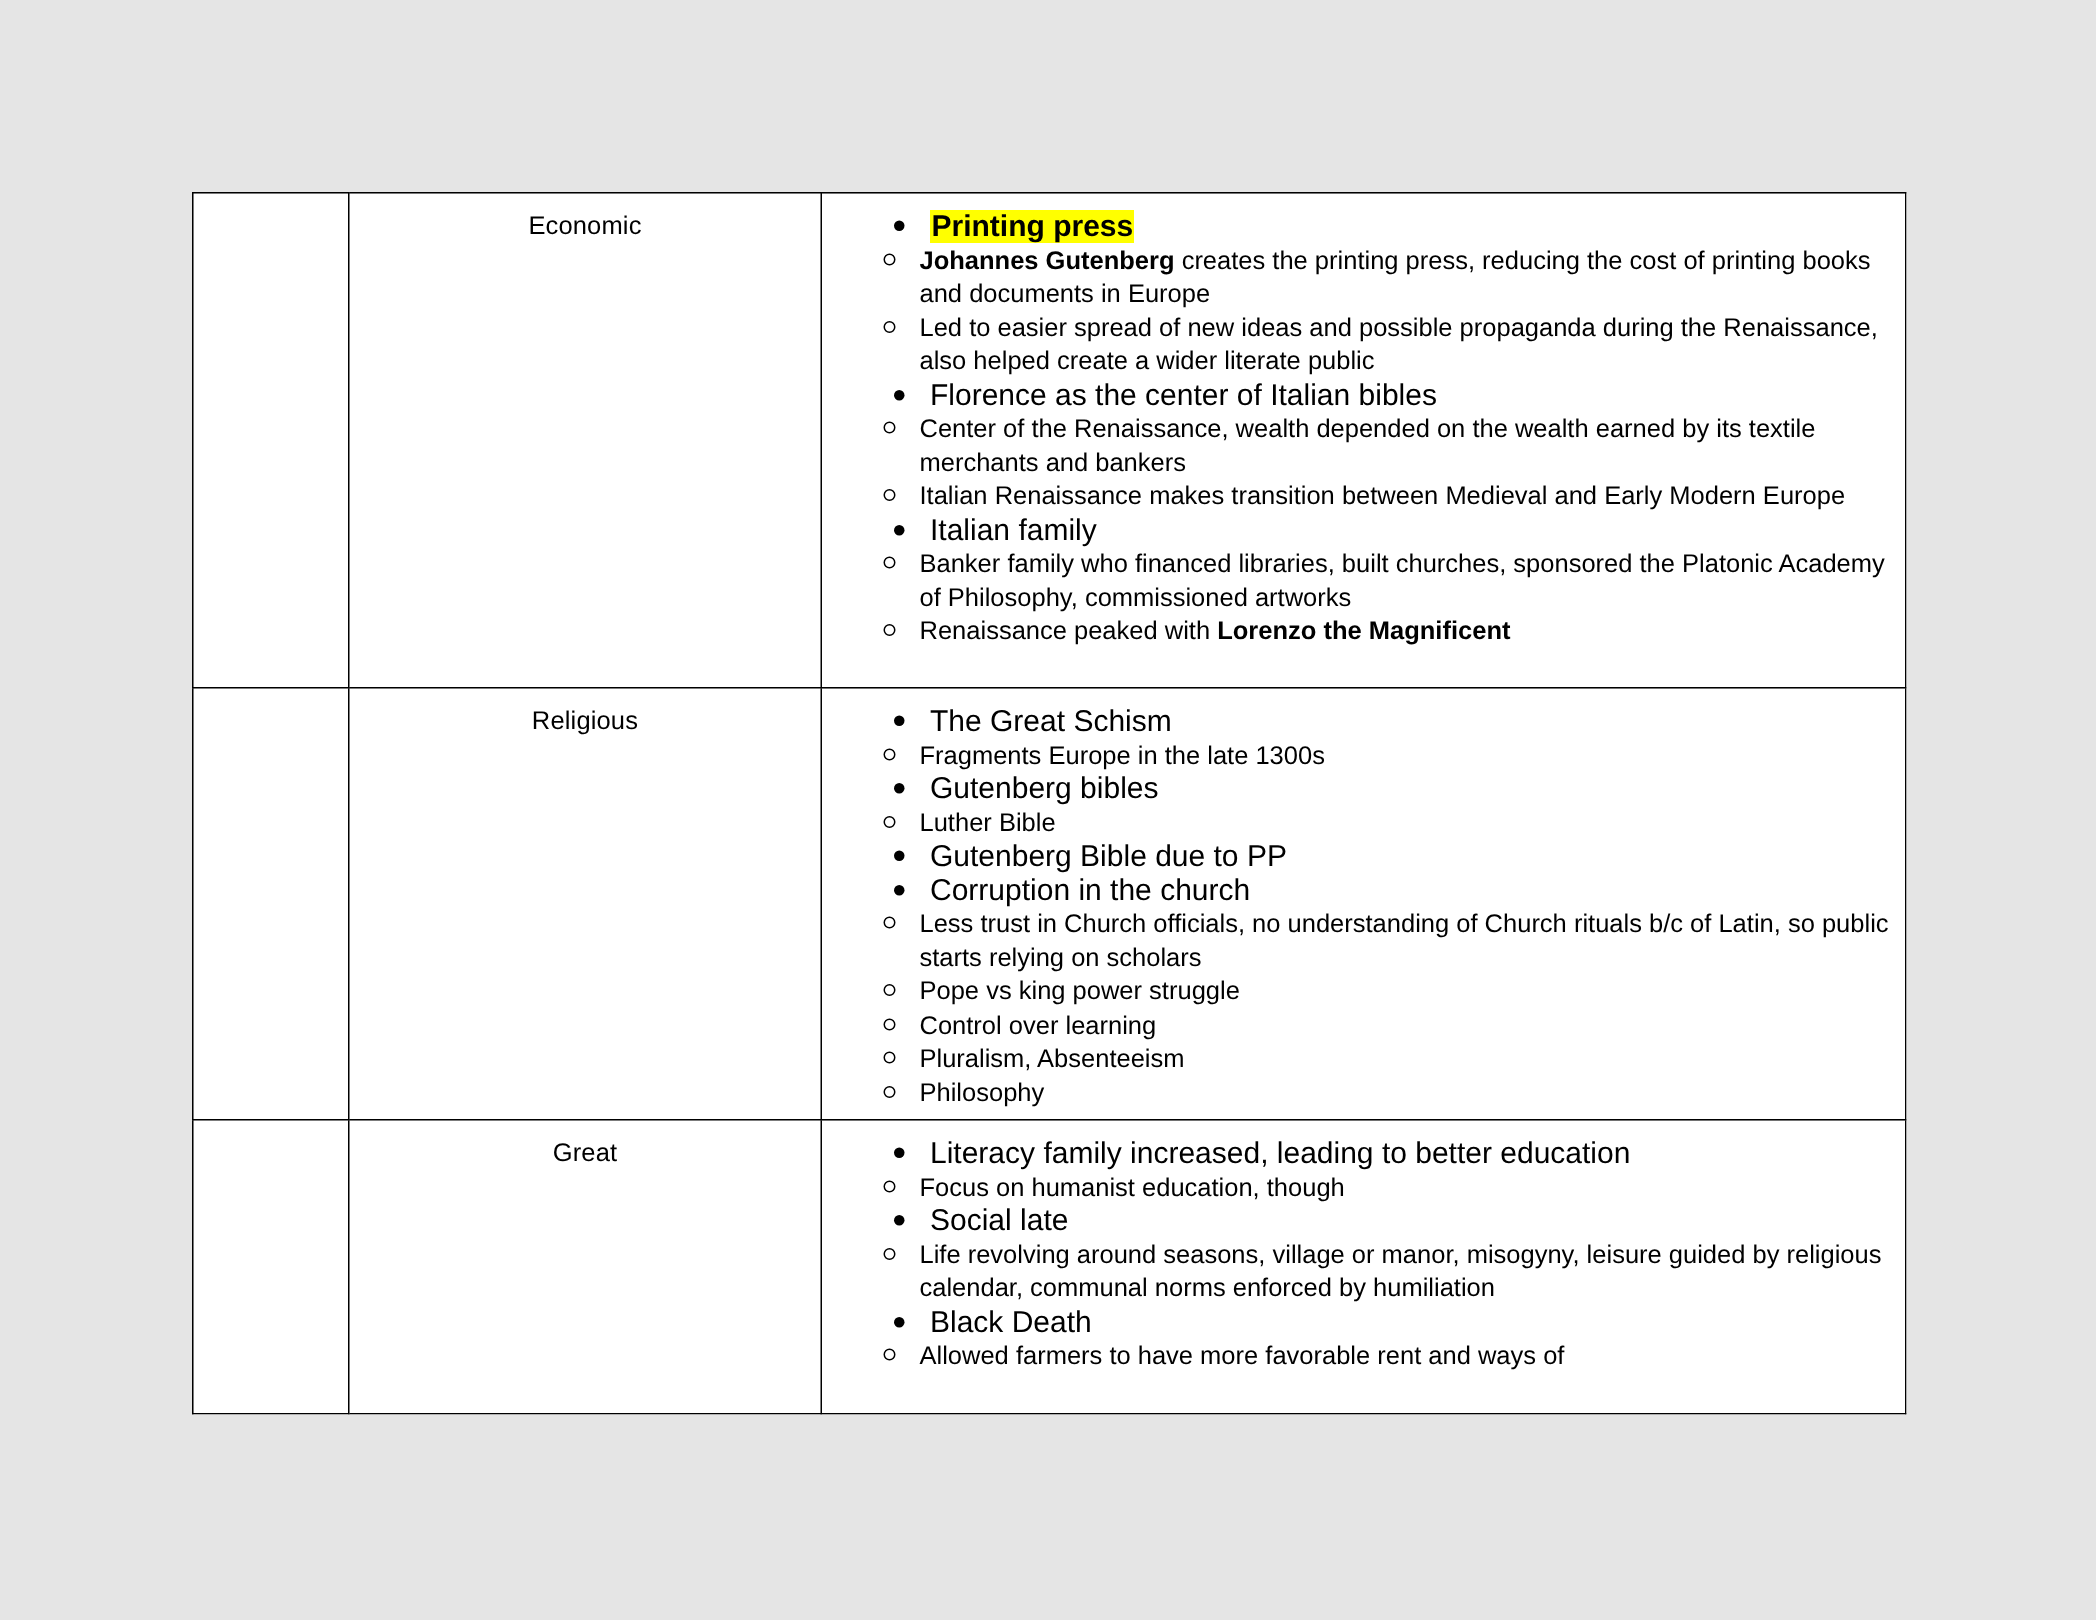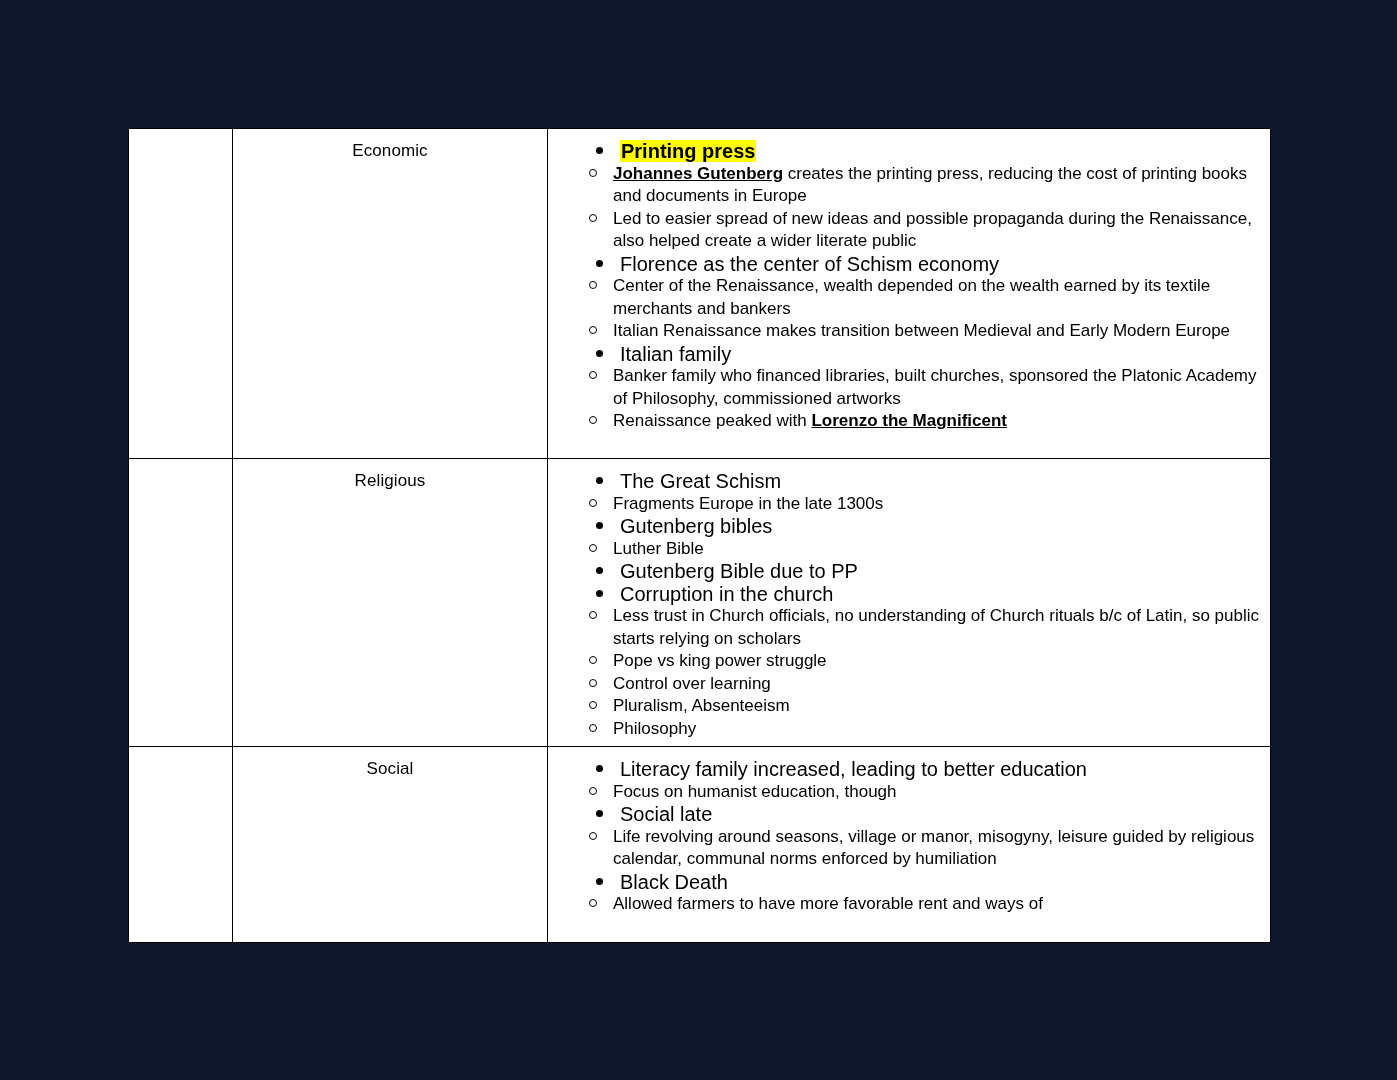--- a/index.html
+++ b/index.html
@@ -12,21 +12,21 @@
     height: 1080px;
     font-family: "Liberation Sans", sans-serif;
     color: #000000;
     overflow: hidden;
   }
 
   .page {
     position: relative;
     width: 1397px;
     height: 1080px;
-    background: #0f172a;
+    background: #e5e5e5;
   }
 
   
   .notes-table {
     position: absolute;
     left: 128px;
     top: 128px;
     width: 1142px;
     height: 814px;
     border-collapse: collapse;
@@ -116,21 +116,21 @@
     width: 6px;
     height: 6px;
     border-radius: 50%;
     border: 1.3px solid #000000;
     background: transparent;
     vertical-align: 2px;
   }
 
   .text { display: block; }
 
-  b, .bold { font-weight: bold; text-decoration: underline; }
+  b, .bold { font-weight: bold; }
 
   .hl {
     background: #ffff00;
     font-weight: bold;
     padding: 0 1px;
   }
 </style>
 </head>
 <body>
 
@@ -164,21 +164,21 @@
               <span class="text"><b>Johannes Gutenberg</b><span> creates the printing press, reducing the cost of printing books and documents in Europe</span></span>
             </li>
 
             <li class="lvl2">
               <span class="marker"></span>
               <span class="text">Led to easier spread of new ideas and possible propaganda during the Renaissance, also helped create a wider literate public</span>
             </li>
 
             <li class="lvl1">
               <span class="marker"></span>
-              <span class="text">Florence as the center of Schism economy</span>
+              <span class="text">Florence as the center of Italian bibles</span>
             </li>
 
             <li class="lvl2">
               <span class="marker"></span>
               <span class="text">Center of the Renaissance, wealth depended on the wealth earned by its textile merchants and bankers</span>
             </li>
 
             <li class="lvl2">
               <span class="marker"></span>
               <span class="text">Italian Renaissance makes transition between Medieval and Early Modern Europe</span>
@@ -260,21 +260,21 @@
 
           </ul>
         </td>
       </tr>
 
       <tr class="row-social">
         <td class="spacer-cell">
           <span></span>
         </td>
         <td class="label-cell">
-          <span class="category-label">Social</span>
+          <span class="category-label">Great</span>
         </td>
         <td class="body-cell">
           <ul class="bullet-list">
 
             <li class="lvl1">
               <span class="marker"></span>
               <span class="text">Literacy family increased, leading to better education</span>
             </li>
             <li class="lvl2">
               <span class="marker"></span>

